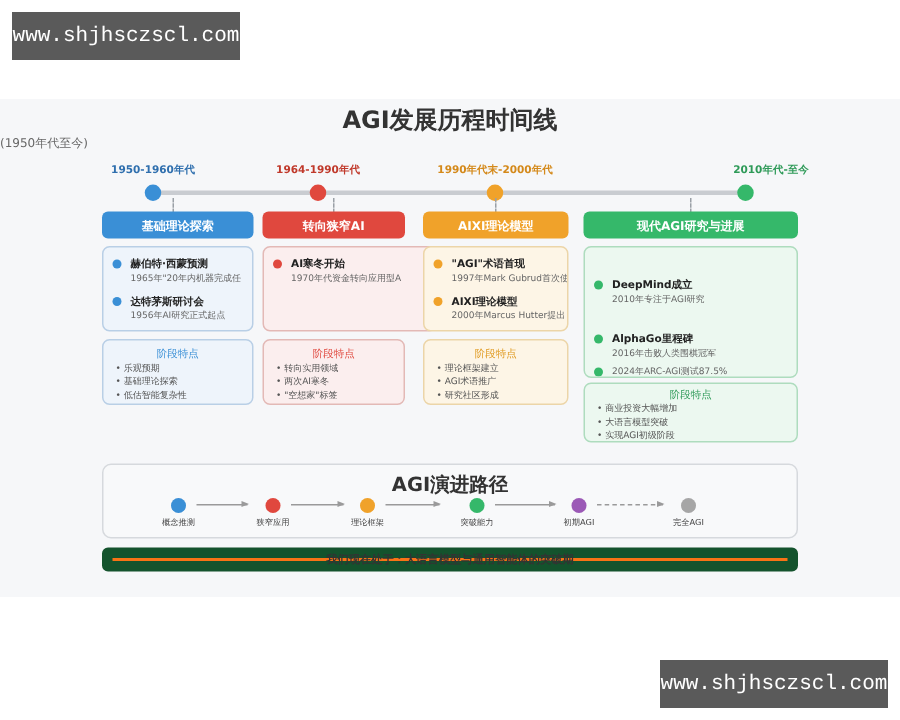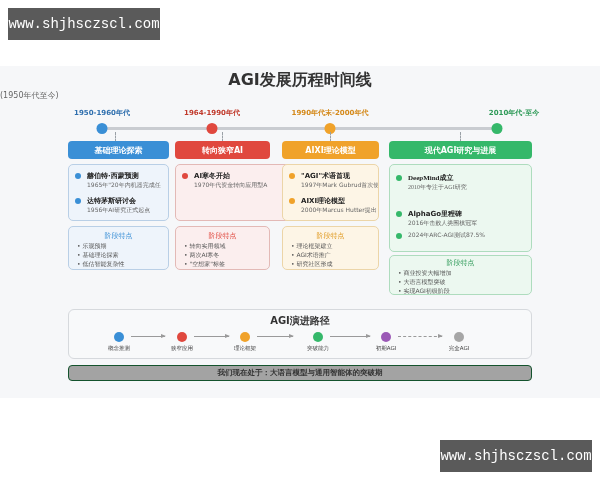--- a/index.html
+++ b/index.html
@@ -16,29 +16,29 @@
   .vline{position:absolute;top:132px;height:10px;border-left:1px dashed #9aa0a6;}
   .hdr{position:absolute;top:141px;height:18px;border-radius:4px;color:#fff;font-size:8px;font-weight:bold;display:flex;align-items:center;justify-content:center;}
   .card{position:absolute;border:1px solid #ccc;border-radius:5px;box-sizing:border-box;overflow:hidden;}
   .ev{position:relative;padding-left:18px;margin-top:6px;}
   .ev .b{position:absolute;left:6px;top:2px;width:6px;height:6px;border-radius:50%;}
   .ev .t{font-size:7px;font-weight:bold;color:#222;white-space:nowrap;}
   .ev .d{font-size:6px;color:#666;white-space:nowrap;}
   .feat-t{text-align:center;font-size:7px;margin-top:4px;}
   .feat-i{font-size:6px;color:#555;padding-left:8px;line-height:9px;white-space:nowrap;}
   .path{position:absolute;left:68px;top:309px;width:464px;height:50px;background:#f8f9fa;border:1px solid #d6d9dd;border-radius:6px;box-sizing:border-box;}
-  .path-title{position:absolute;left:0;width:100%;top:4px;text-align:center;font-size:10px;font-weight:bold;color:#333;}
+  .path-title{position:absolute;left:0;width:100%;top:4px;text-align:center;font-size:13px;font-weight:bold;color:#333;}
   .step{position:absolute;top:22px;width:60px;margin-left:-30px;text-align:center;}
   .step .c{width:10px;height:10px;border-radius:50%;margin:0 auto;}
   .step .l{font-size:5.5px;color:#444;margin-top:3px;white-space:nowrap;}
   .arrow{position:absolute;top:26px;height:1px;background:#9a9a9a;}
   .arrow:after{content:"";position:absolute;right:-1px;top:-2px;border-left:5px solid #9a9a9a;border-top:2.5px solid transparent;border-bottom:2.5px solid transparent;}
   .arrow.dash{background:none;border-top:1px dashed #9a9a9a;height:0;}
   .arrow.dash:after{top:-3px;}
-  .now{position:absolute;left:68px;top:365px;width:464px;height:16px;background:#a3a3a3;border:1px solid #14532d;border-radius:4px;box-sizing:border-box;display:flex;align-items:center;justify-content:center;font-size:7.5px;font-weight:bold;color:#333;}
+  .now{position:absolute;left:68px;top:365px;width:464px;height:16px;background:#f97316;border:7px solid #14532d;border-radius:4px;box-sizing:border-box;display:flex;align-items:center;justify-content:center;font-size:7.5px;font-weight:bold;color:#333;}
 </style>
 </head>
 <body>
 
 <div class="wm wm1">www.shjhsczscl.com</div>
 <div class="wm wm2">www.shjhsczscl.com</div>
 
 <div class="canvas"></div>
 <div class="title">AGI发展历程时间线</div>
 <div class="subtitle">(1950年代至今)</div>
@@ -109,21 +109,21 @@
     </div>
 </div>
 <div class="card" style="left:282px;top:226px;width:97px;height:44px;background:#fdf5e6;border-color:#ecd5a8;">
   <div class="feat-t" style="color:#e09a20;">阶段特点</div>
   <div class="feat-i">• <span>理论框架建立</span></div>
   <div class="feat-i">• <span>AGI术语推广</span></div>
   <div class="feat-i">• <span>研究社区形成</span></div>
 </div>
 
 <div class="card" style="left:389px;top:164px;width:143px;height:88px;background:#ecf8f0;border-color:#aedcbe;">
-  <div class="ev" style="margin-top:8px;font-family:Liberation Serif, serif;">
+  <div class="ev" style="margin-top:20px;">
       <span class="b" style="background:#35b86a;"></span>
       <div class="t">DeepMind成立</div>
       <div class="d">2010年专注于AGI研究</div>
     </div>
   <div class="ev" style="margin-top:17px;">
       <span class="b" style="background:#35b86a;"></span>
       <div class="t">AlphaGo里程碑</div>
       <div class="d">2016年击败人类围棋冠军</div>
     </div>
   <div class="ev" style="margin-top:3px;">

